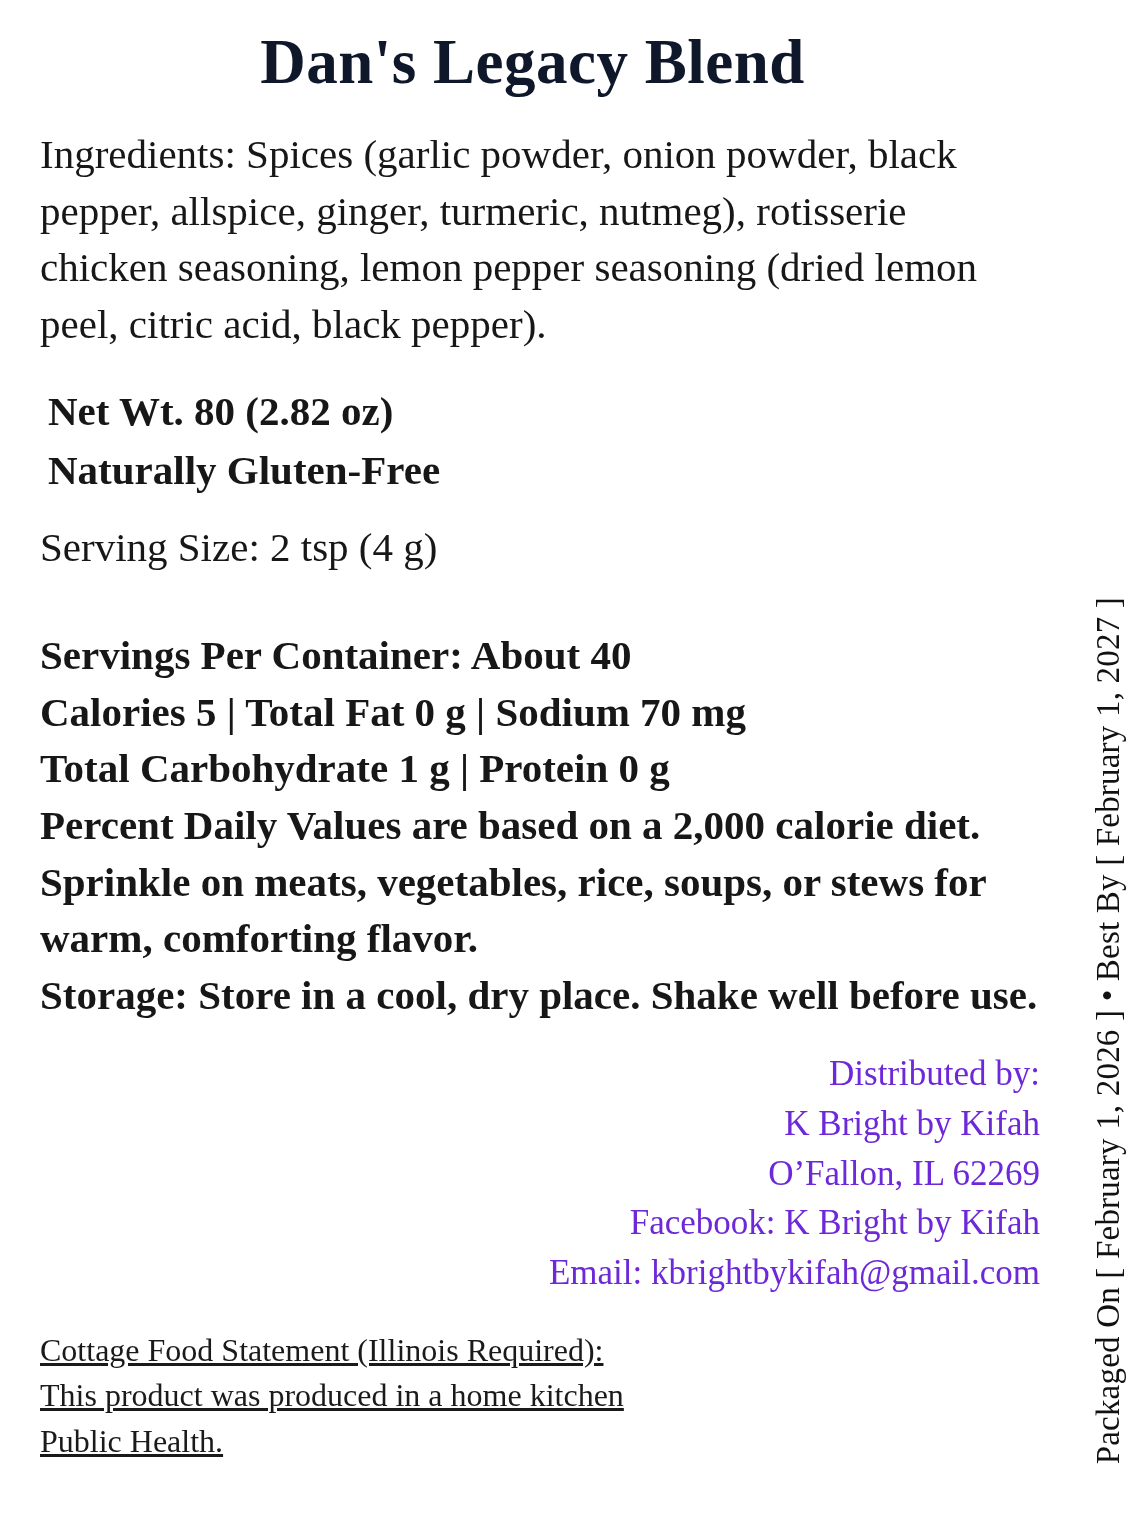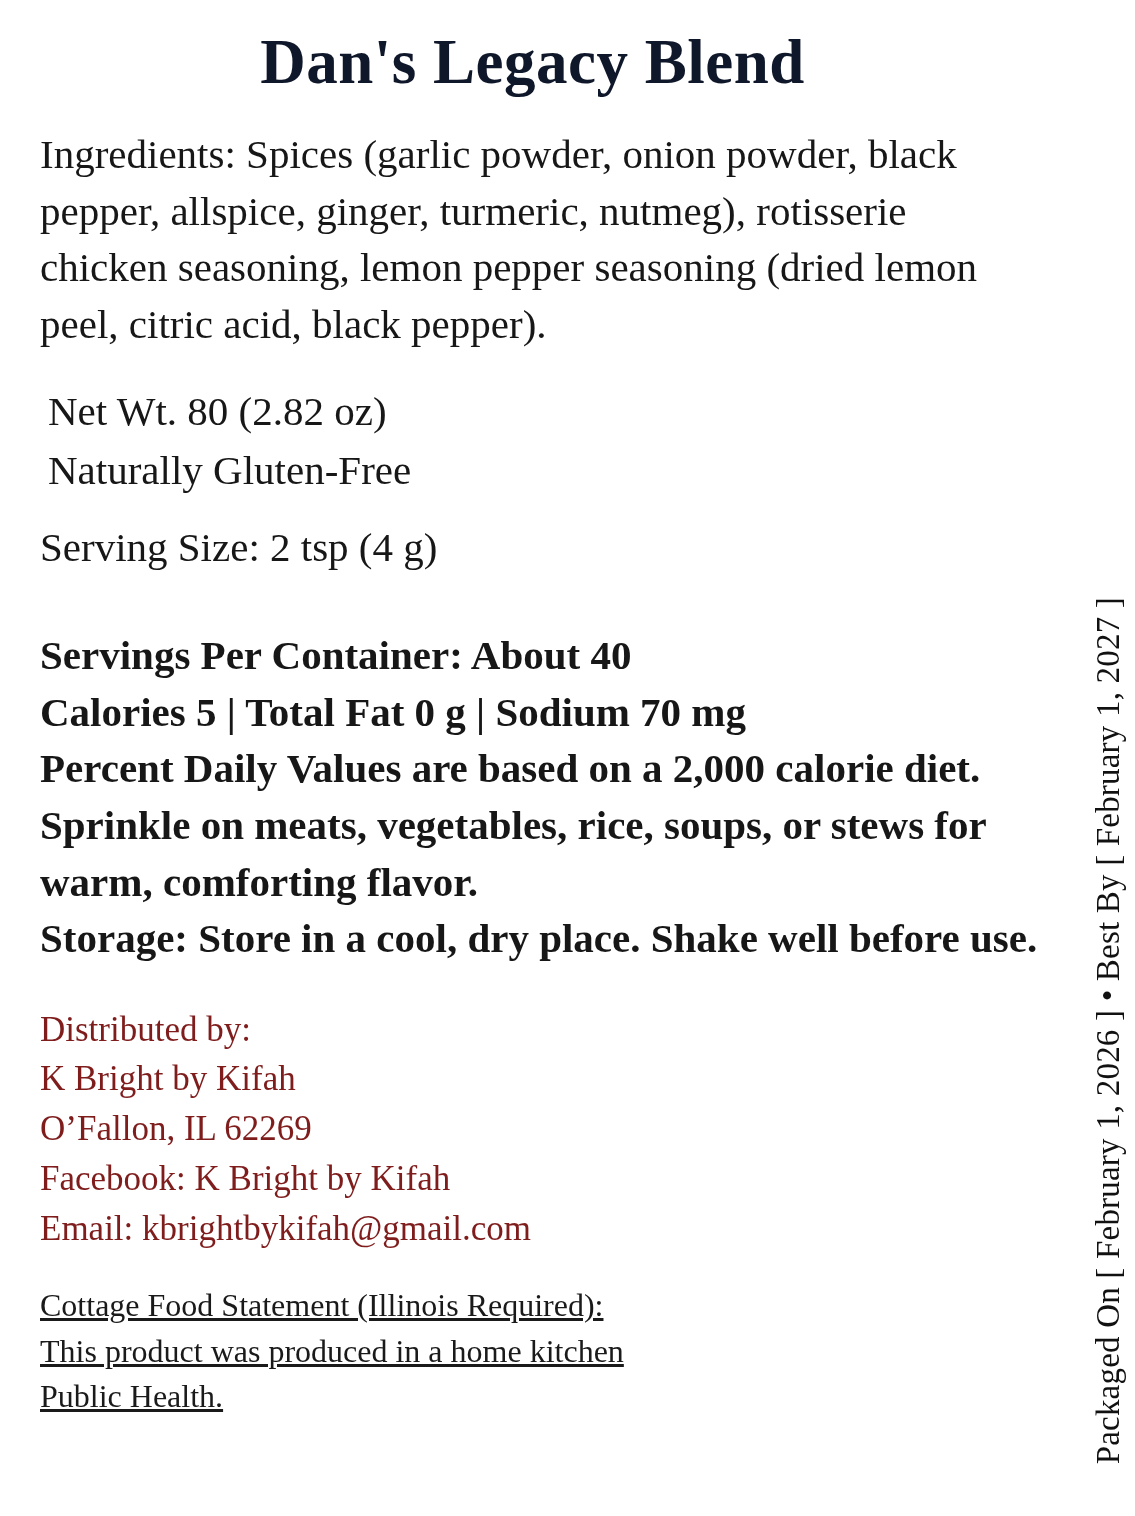--- a/index.html
+++ b/index.html
@@ -50,39 +50,41 @@
   .ingredients {
     margin-top: 6px;
   }
 
   .netwt {
     margin-top: 30px;
     padding-left: 8px;
   }
   .netwt div {
     line-height: 1.42;
+    font-weight: bold;
   }
 
   .serving {
     margin-top: 20px;
   }
 
   .nutrition {
     margin-top: 52px;
   }
   .nutrition div {
     line-height: 1.38;
     font-weight: bold;
   }
 
   .distributed {
-    margin-top: 38px;
-    color: #7f1d1d;
+    margin-top: 26px;
+    color: #6d28d9;
     font-size: 35px;
     line-height: 1.42;
+    text-align: right;
   }
 
   .cottage {
     margin-top: 30px;
     font-size: 32px;
     line-height: 1.42;
     text-decoration: underline;
   }
 
   
@@ -112,20 +114,21 @@
     <div class="block netwt">
       <div>Net Wt. 80 (2.82 oz)</div>
       <div>Naturally Gluten-Free</div>
     </div>
 
     <div class="block serving">Serving Size: 2 tsp (4 g)</div>
 
     <div class="block nutrition">
       <div>Servings Per Container: About 40</div>
       <div>Calories 5  |  Total Fat 0 g  |  Sodium 70 mg</div>
+      <div>Total Carbohydrate 1 g  |  Protein 0 g</div>
       <div>Percent Daily Values are based on a 2,000 calorie diet.</div>
       <div>Sprinkle on meats, vegetables, rice, soups, or stews for warm, comforting flavor.</div>
       <div>Storage: Store in a cool, dry place. Shake well before use.</div>
     </div>
 
     <div class="distributed">
       <div>Distributed by:</div>
       <div>K Bright by Kifah</div>
       <div>O’Fallon, IL 62269</div>
       <div>Facebook: K Bright by Kifah</div>

